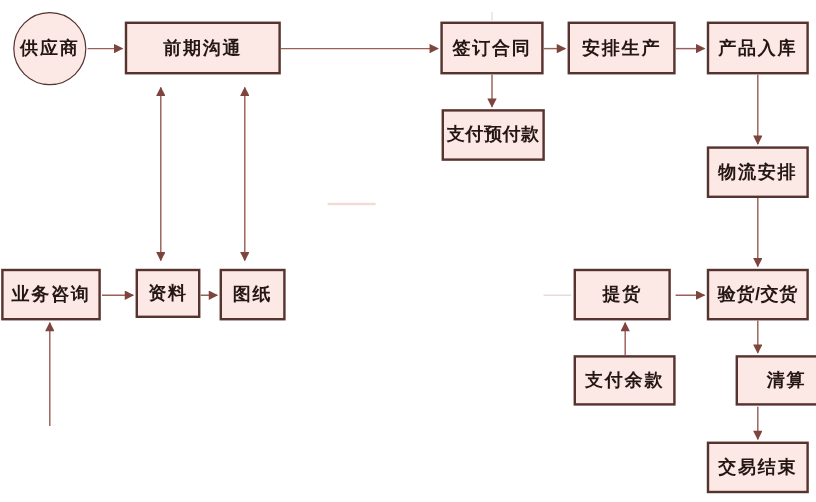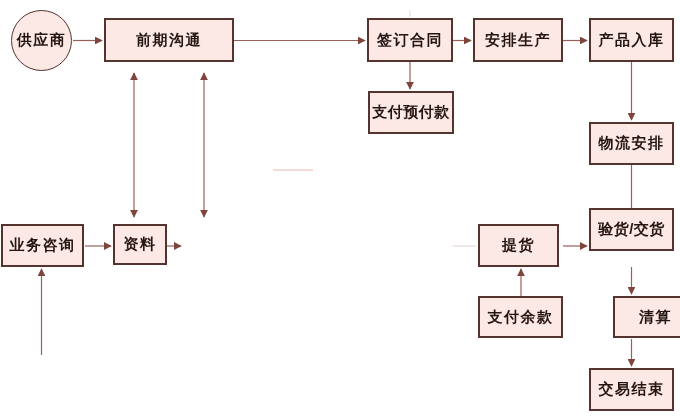--- a/index.html
+++ b/index.html
@@ -103,26 +103,29 @@
   </div>
 
   <div class="node box" style="left:1px; top:224px; width:83px; height:43px;">
     <span>业务咨询</span>
   </div>
 
   <div class="node box" style="left:113px; top:224px; width:54px; height:41px;">
     <span>资料</span>
   </div>
 
+  <div class="node box" style="left:183px; top:224px; width:55px; height:43px;">
+    <span>图纸</span>
+  </div>
 
   <div class="node box" style="left:478px; top:224px; width:81px; height:43px;">
     <span>提货</span>
   </div>
 
-  <div class="node box" style="left:589px; top:208px; width:85px; height:43px; letter-spacing:0.5px;justify-content:center;">
+  <div class="node box" style="left:589px; top:224px; width:85px; height:43px; letter-spacing:0.5px;justify-content:center;">
     <span>验货/交货</span>
   </div>
 
   <div class="node box" style="left:478px; top:296px; width:85px; height:42px;">
     <span>支付余款</span>
   </div>
 
   <div class="node box" style="left:589px; top:296px; width:85px; height:42px;margin-left:24px;">
     <span>清算</span>
   </div>

